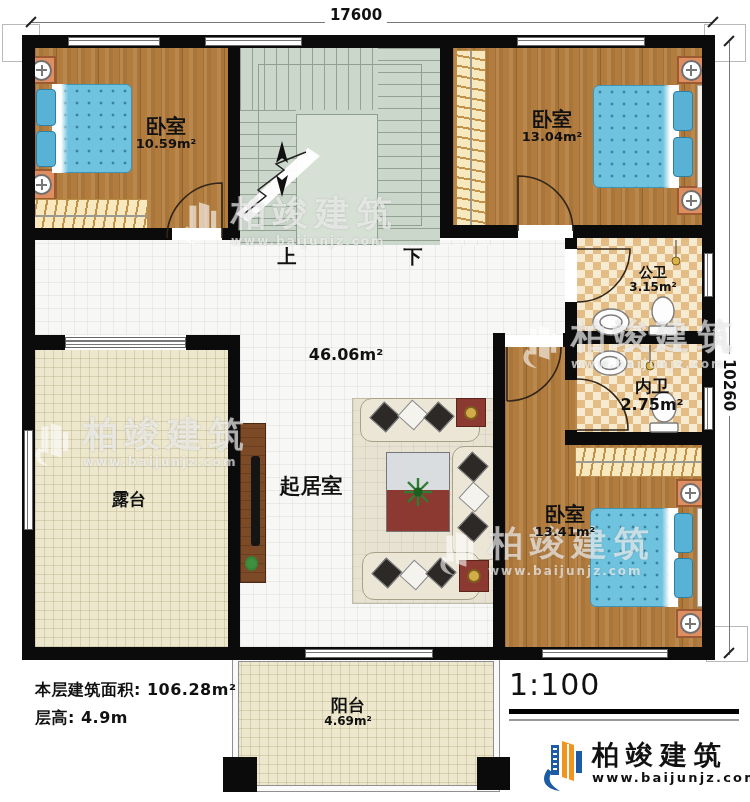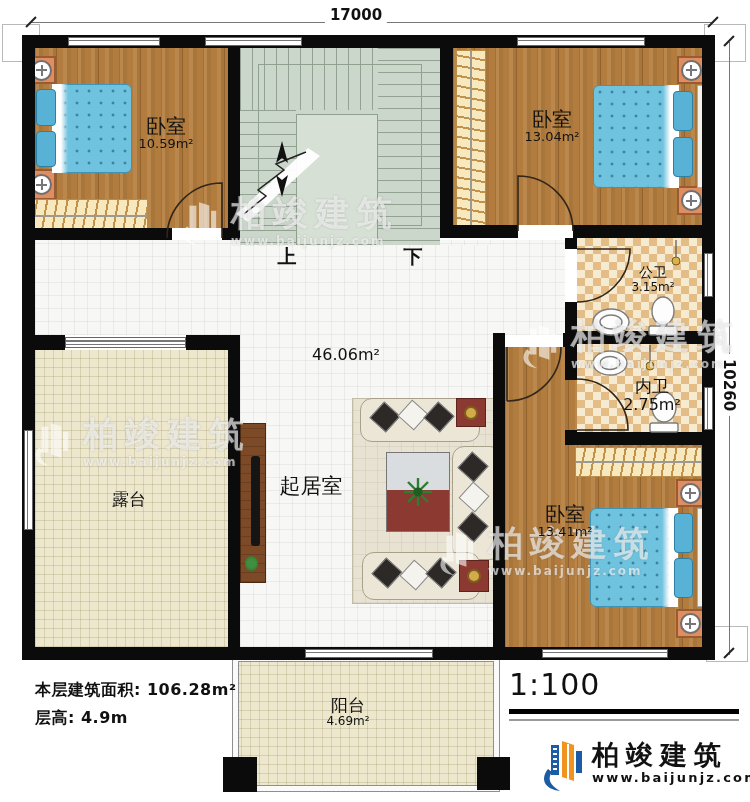--- a/index.html
+++ b/index.html
@@ -39,21 +39,21 @@
   .cush{position:absolute;width:20px;height:20px;border:1px solid #888;transform:rotate(42deg);z-index:11}
   .cush.b{background:#2c2927}.cush.w{background:#f5f3ee}
   .ctable{background:linear-gradient(180deg,#d9dde0 0 48%,#8c3a31 48%);border:1px solid #777}
   .redtbl{background:#8c3a31;border:1px solid #5c221c}
   .gold{position:absolute;inset:0;margin:auto;width:10px;height:10px;border-radius:50%;background:#d3ab4a;border:2px solid #7d5f1d}
   .tvcab{background-color:#7c4a27;background-image:repeating-linear-gradient(0deg,rgba(0,0,0,.15) 0 1px,transparent 1px 9px);border:1px solid #4c2a12}
   .tv{background:#151515;border-radius:3px}
   .plantlet{background:radial-gradient(circle,#3f8f3f 40%,#2a6b2a);border-radius:50%}
   .balc{box-shadow:inset 0 0 0 1px #8f8f8f,inset 0 0 0 6px #fafafa,inset 0 0 0 7px #8f8f8f;z-index:5}
   
-  .room-label{position:absolute;transform:translate(-50%,-50%);text-align:center;font-weight:normal;line-height:1.12;white-space:nowrap;z-index:50}
+  .room-label{position:absolute;transform:translate(-50%,-50%);text-align:center;font-weight:bold;line-height:1.12;white-space:nowrap;z-index:50}
   .nm{font-size:20px}.ar{font-size:13px}
   .stairlbl{position:absolute;transform:translate(-50%,-50%);font-weight:bold;font-size:19px;z-index:50}
   
   .wm{position:absolute;transform:translate(-50%,-50%);display:flex;align-items:center;gap:10px;color:rgba(255,255,255,.62);z-index:40;text-shadow:0 0 2px rgba(110,110,110,.35);white-space:nowrap}
   .wm .t1{font-size:35px;font-weight:bold;letter-spacing:7px;line-height:1}
   .wm .t2{font-size:12px;font-weight:bold;letter-spacing:2px;margin-top:3px}
   .wm svg *{fill:rgba(255,255,255,.6)}
   
   .dimline{background:#777;z-index:30}
   .tick{position:absolute;width:14px;height:2px;background:#222;transform:rotate(-45deg);z-index:31}
@@ -317,21 +317,21 @@
 <div class="room-label" style="left:348px;top:712px">
   <div class="nm" style="font-size:17px">阳台</div>
   <div class="ar" style="font-size:12px">4.69m²</div>
 </div>
 <div class="stairlbl" style="left:287px;top:257px">上</div>
 <div class="stairlbl" style="left:413px;top:257px">下</div>
 
 <div class="abs dimline" style="left:30px;top:22px;width:684px;height:1px"></div>
 <div class="tick" style="left:24px;top:21px"></div>
 <div class="tick" style="left:706px;top:21px"></div>
-<div class="dimtext" style="left:356px;top:6px;transform:translateX(-50%)">17000</div>
+<div class="dimtext" style="left:356px;top:6px;transform:translateX(-50%)">17600</div>
 <div class="abs dimline" style="left:729px;top:42px;width:1px;height:613px"></div>
 <div class="tick" style="left:722px;top:40px"></div>
 <div class="tick" style="left:722px;top:652px"></div>
 <div class="dimtext" style="left:729px;top:385px;transform:translate(-50%,-50%) rotate(90deg)">10260</div>
 
 <div class="note" style="left:35px;top:680px">本层建筑面积: 106.28m²</div>
 <div class="note" style="left:35px;top:708px">层高: 4.9m</div>
 
 <div class="tb" style="left:509px;top:667px">
   <span>1:100</span>

